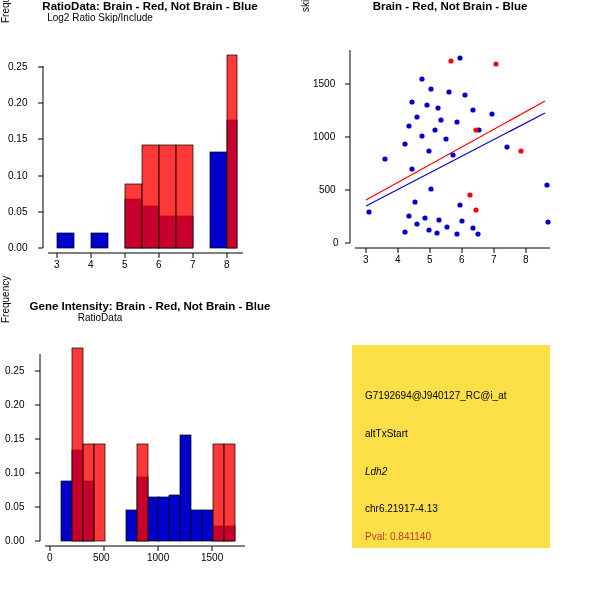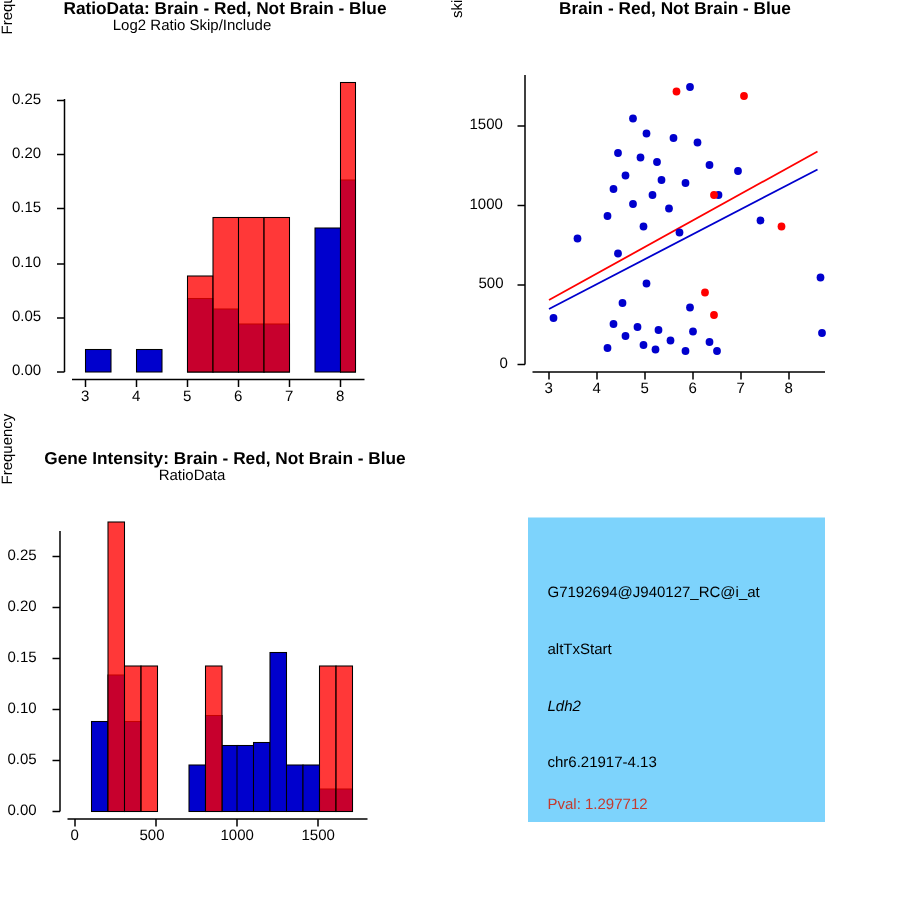--- a/index.html
+++ b/index.html
@@ -25,42 +25,41 @@
   .panel-title {
     font-size: 11.5px;
     font-weight: bold;
     text-align: center;
     white-space: nowrap;
   }
   .axis-label {
     font-size: 10px;
     text-align: center;
     white-space: nowrap;
-    padding-left: 28px;
   }
   .axis-label-y {
     font-size: 10px;
     white-space: nowrap;
     transform: rotate(-90deg);
     transform-origin: left top;
   }
   .tick-label {
     position: absolute;
     font-size: 10px;
     white-space: nowrap;
   }
   .plotsvg {
     position: absolute;
     left: 0;
     top: 0;
   }
   
   .infobox {
     position: absolute;
-    background: #7dd3fc;
+    background: #fde047;
     box-sizing: border-box;
   }
   .infobox .line {
     position: absolute;
     font-size: 10px;
     color: #000000;
     white-space: nowrap;
   }
   .infobox .line.pval {
     color: #c43a2e;
@@ -287,16 +286,16 @@
 
     <div class="axis-label" style="left:45px; top:269px; width:200px;">RatioData</div>
     <div class="axis-label-y" style="left:3px; top:183px;">Frequency</div>
   </div>
 
   <div class="infobox" style="left:352px; top:345px; width:198px; height:203px;">
     <div class="line" style="left:13px; top:45px;">G7192694@J940127_RC@i_at</div>
     <div class="line" style="left:13px; top:83px;">altTxStart</div>
     <div class="line" style="left:13px; top:121px;font-style:italic;">Ldh2</div>
     <div class="line" style="left:13px; top:158px;">chr6.21917-4.13</div>
-    <div class="line pval" style="left:13px; top:186px;">Pval: 1.297712</div>
+    <div class="line pval" style="left:13px; top:186px;">Pval: 0.841140</div>
   </div>
 
 </div>
 
 </body></html>

